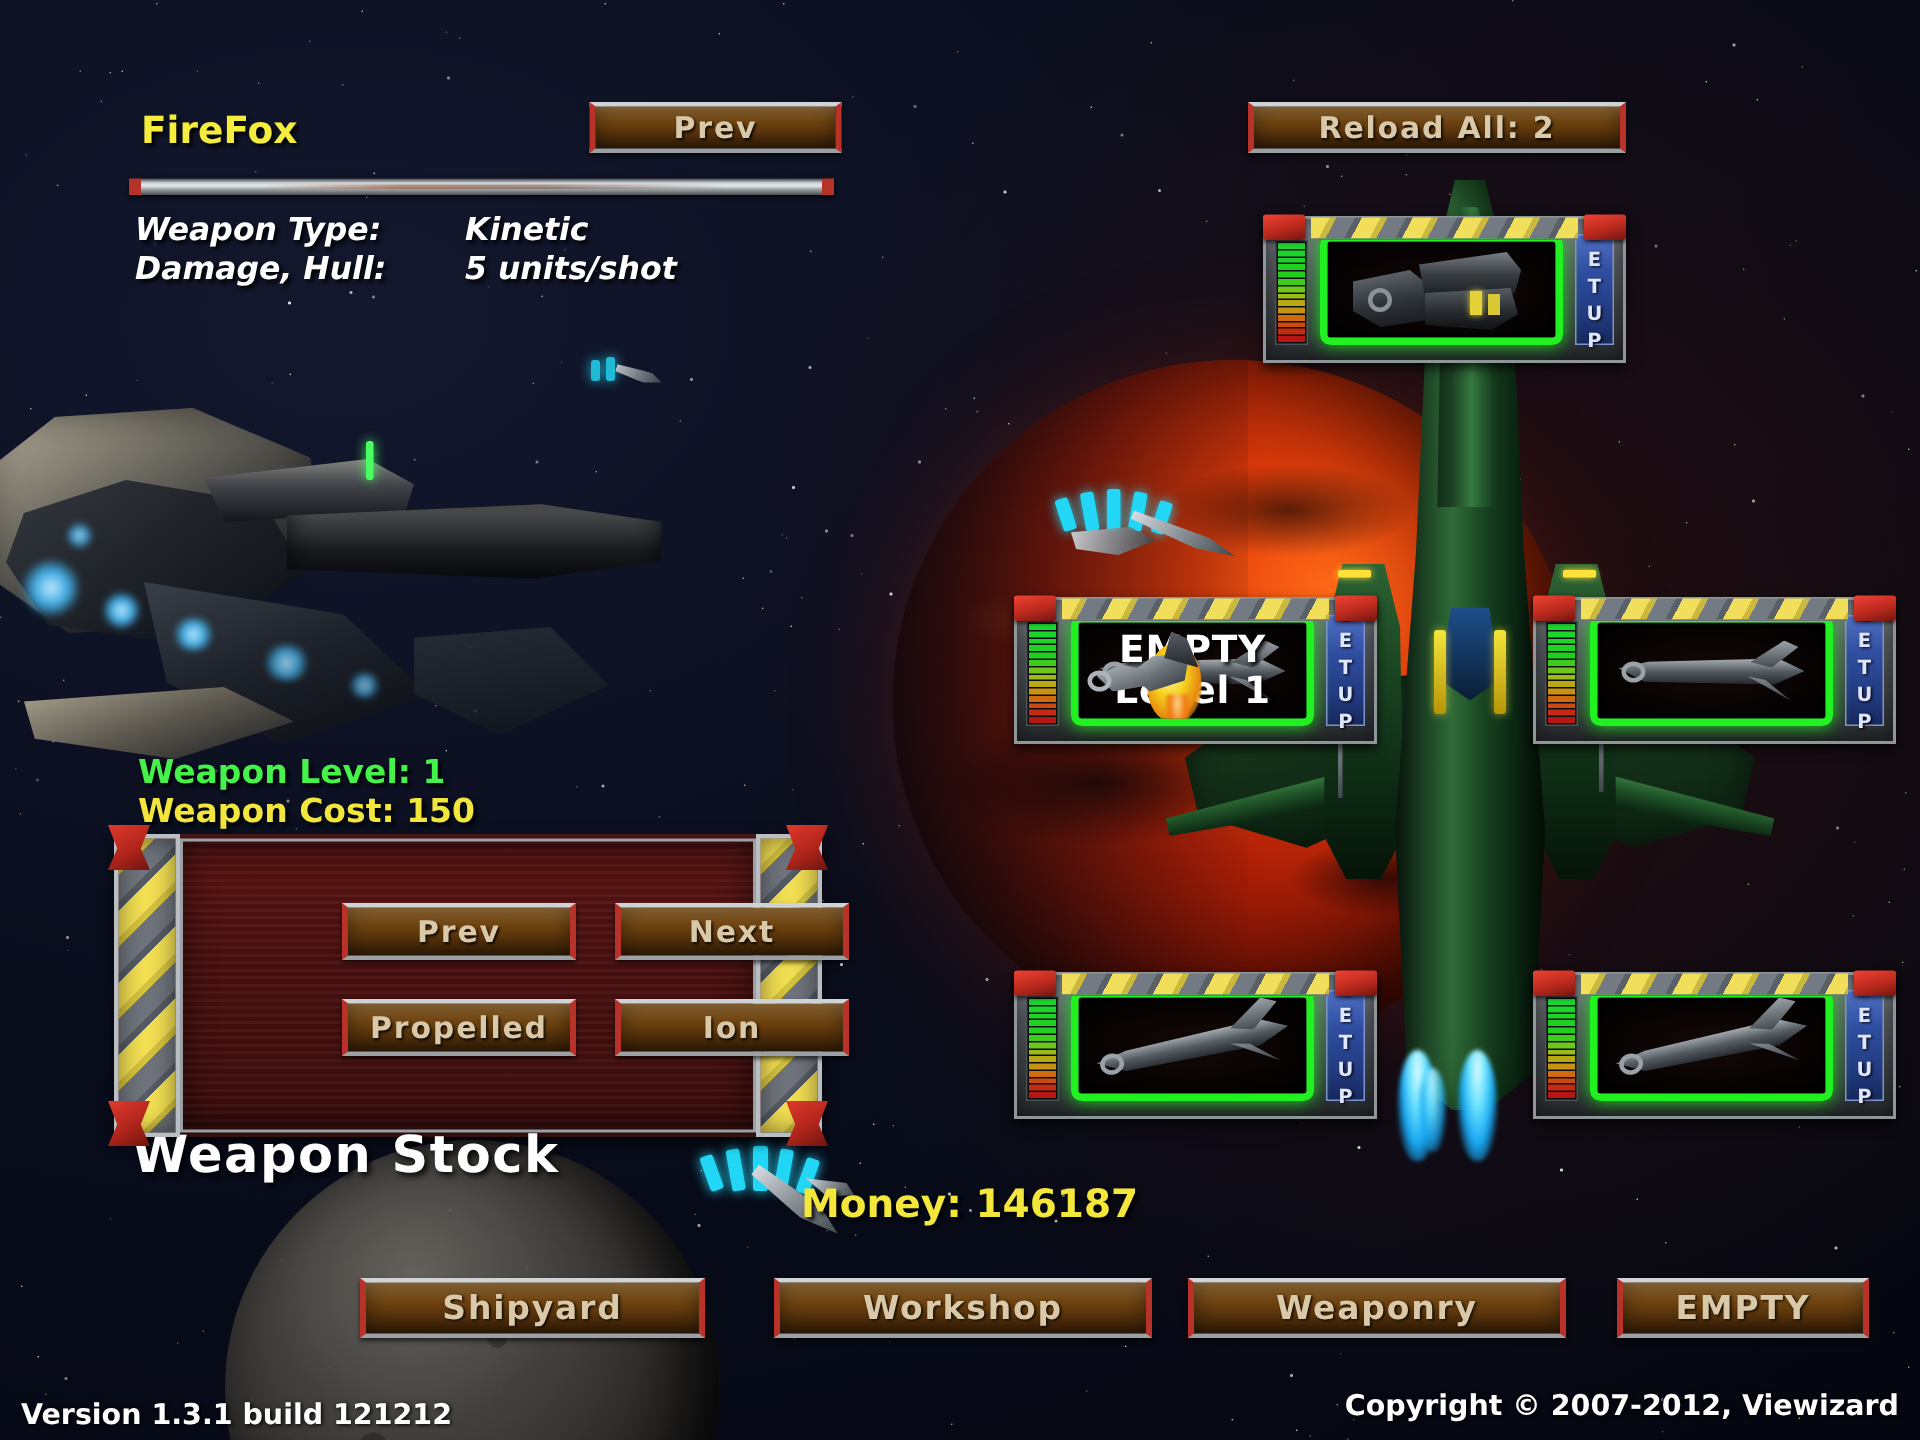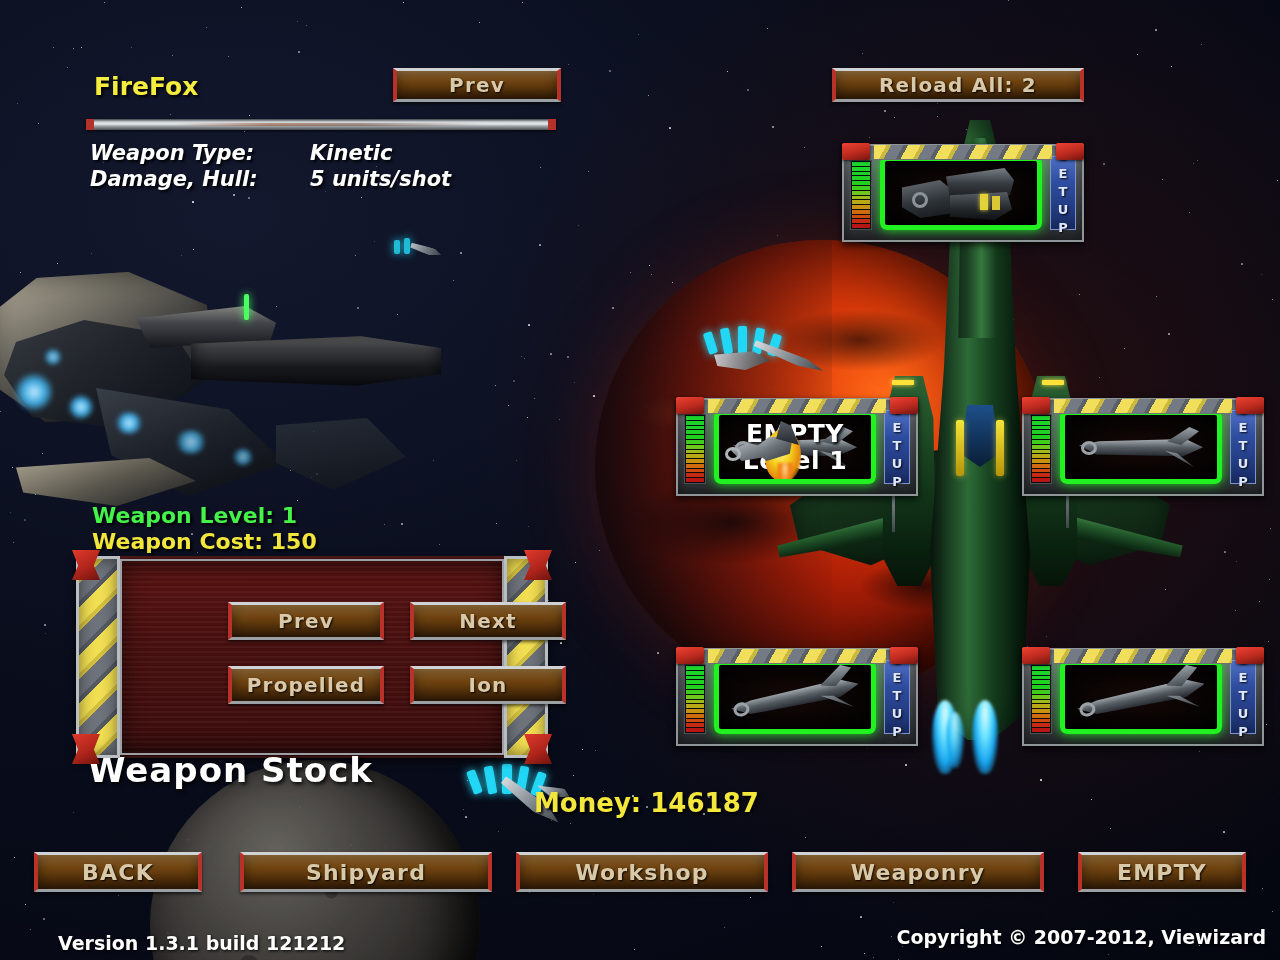--- a/index.html
+++ b/index.html
@@ -936,32 +936,29 @@
         <span class="seg" style="left:90px;top:28px;width:32px;height:20px;background:linear-gradient(180deg,#8b9399,#3a4046);clip-path:polygon(0% 10%,66% 72%,96% 100%,40% 24%);"></span>
         <span class="seg" style="left:2px;top:20px;width:16px;height:14px;border:3px solid #9aa2a8;border-radius:50%;"></span>
       </div>
     </div>
     <div class="setup">SETUP</div>
   </div>
 
 
   <div class="txt money" style="left:534px;top:788px;">Money: 146187</div>
 
-  <div class="btn" style="left:34px;top:852px;width:168px;height:40px;font-size:22px;">
-    <span class="lbl">BACK</span>
-  </div>
-  <div class="btn" style="left:240px;top:852px;width:252px;height:40px;font-size:22px;">
+  <div class="btn" style="left:240px;top:852px;width:230px;height:40px;font-size:22px;">
     <span class="lbl">Shipyard</span>
   </div>
   <div class="btn" style="left:516px;top:852px;width:252px;height:40px;font-size:22px;">
     <span class="lbl">Workshop</span>
   </div>
   <div class="btn" style="left:792px;top:852px;width:252px;height:40px;font-size:22px;">
     <span class="lbl">Weaponry</span>
   </div>
   <div class="btn" style="left:1078px;top:852px;width:168px;height:40px;font-size:22px;">
     <span class="lbl">EMPTY</span>
   </div>
 
-  <div class="txt footer" style="left:14px;top:932px;margin-left:44px;">Version 1.3.1 build 121212</div>
+  <div class="txt footer" style="left:14px;top:932px;">Version 1.3.1 build 121212</div>
   <div class="txt footer" style="right:14px;top:926px;">Copyright © 2007-2012, Viewizard</div>
 
 </div>
 
 </body></html>

